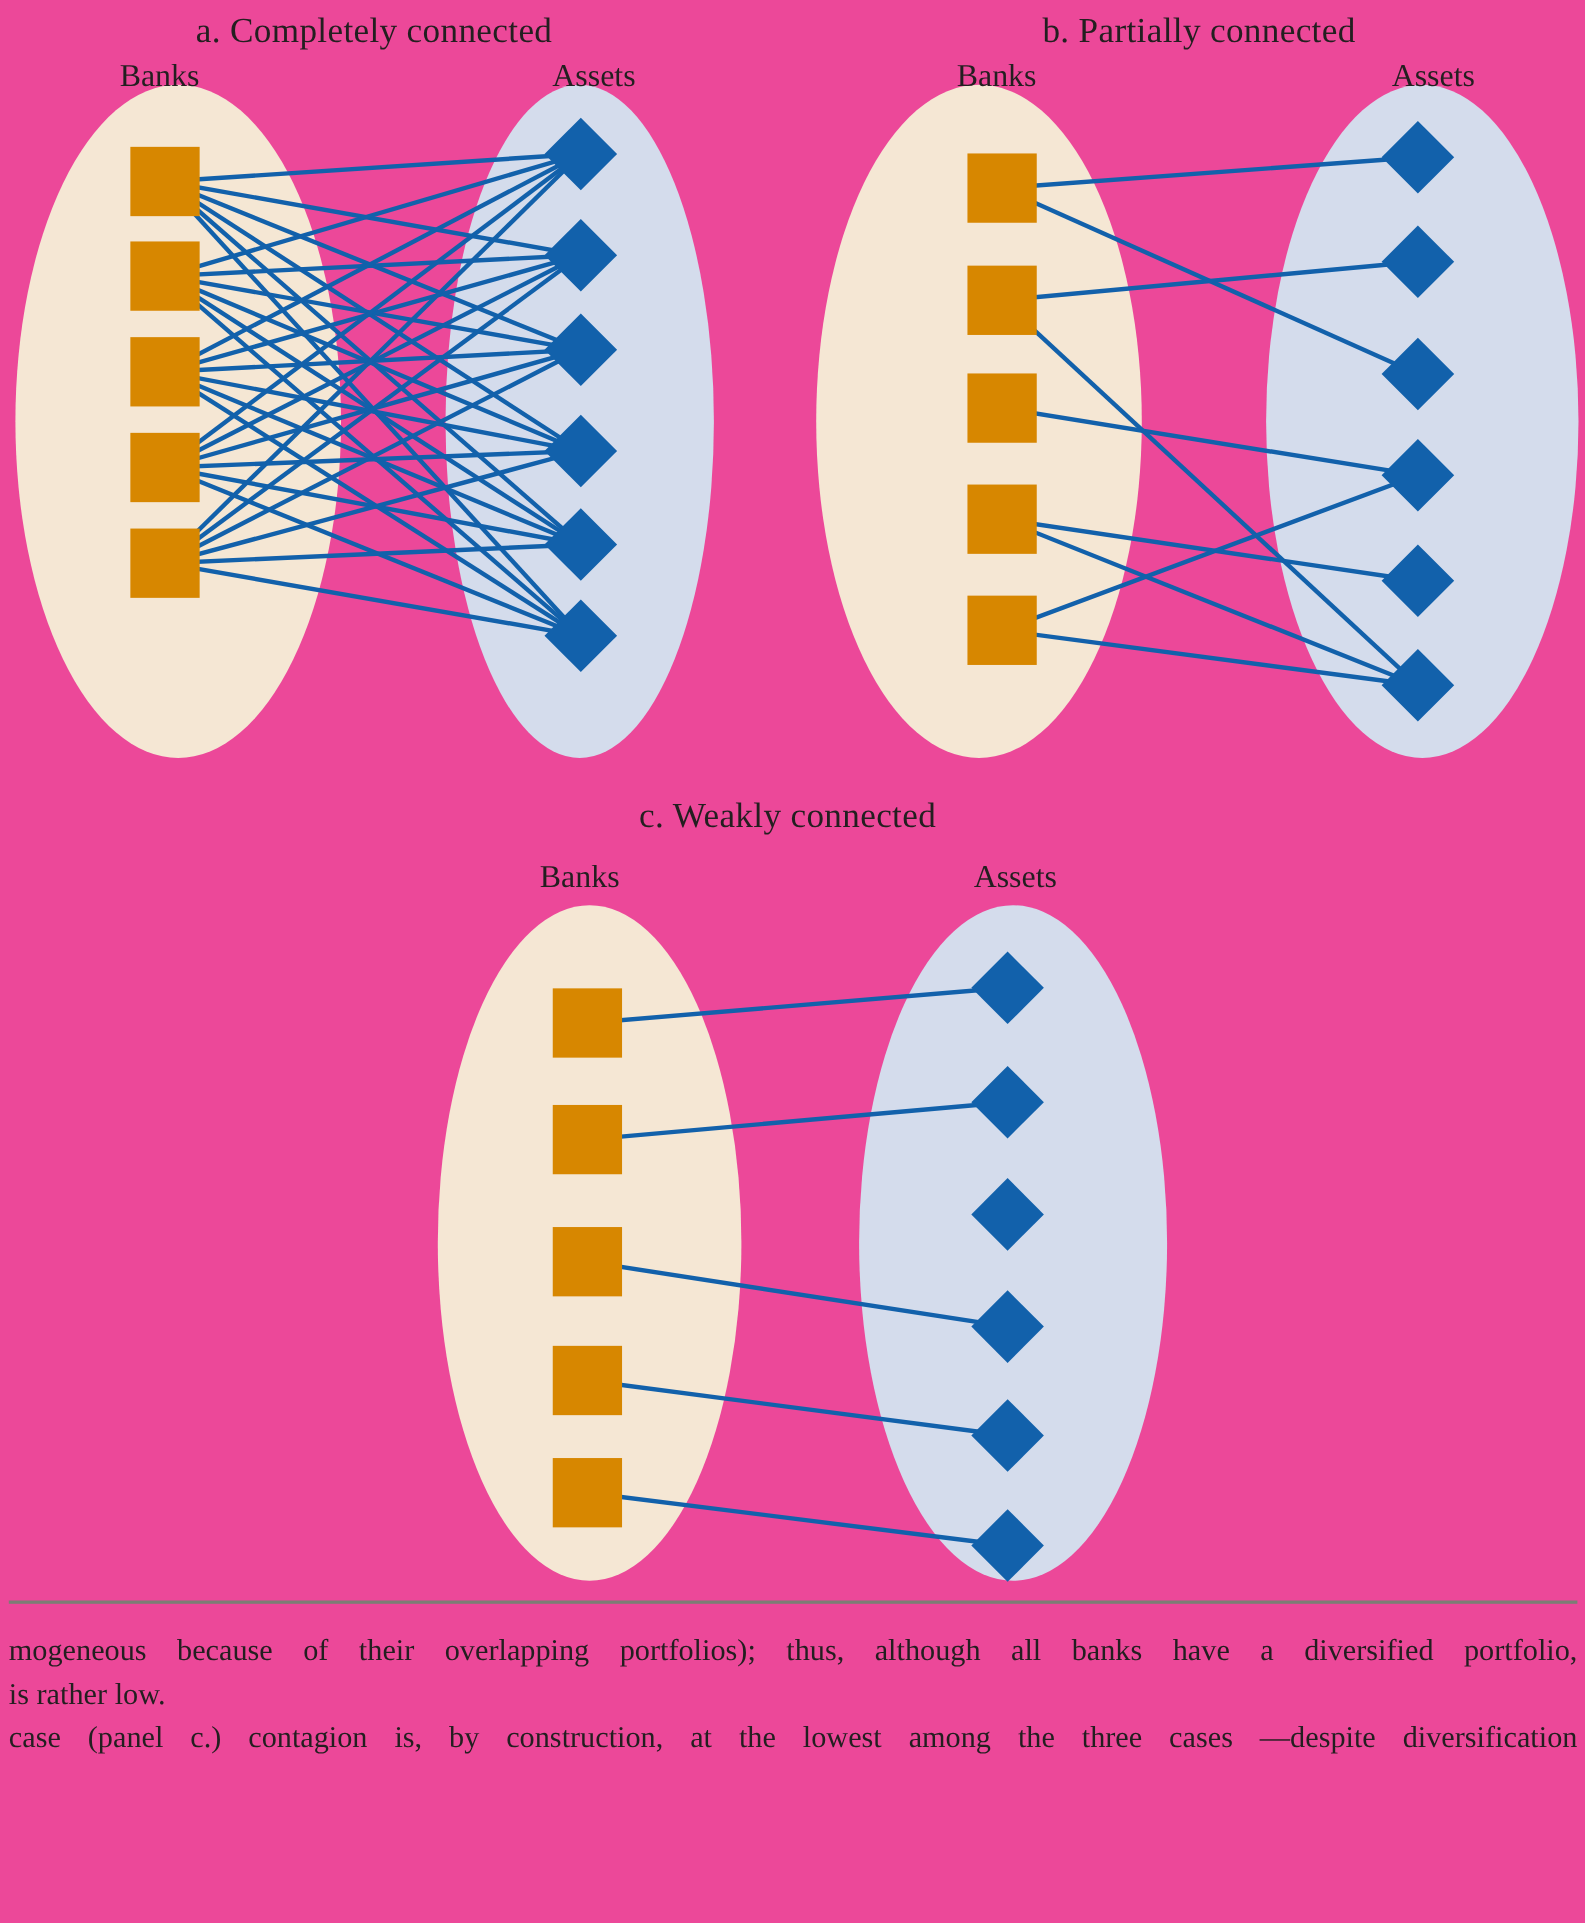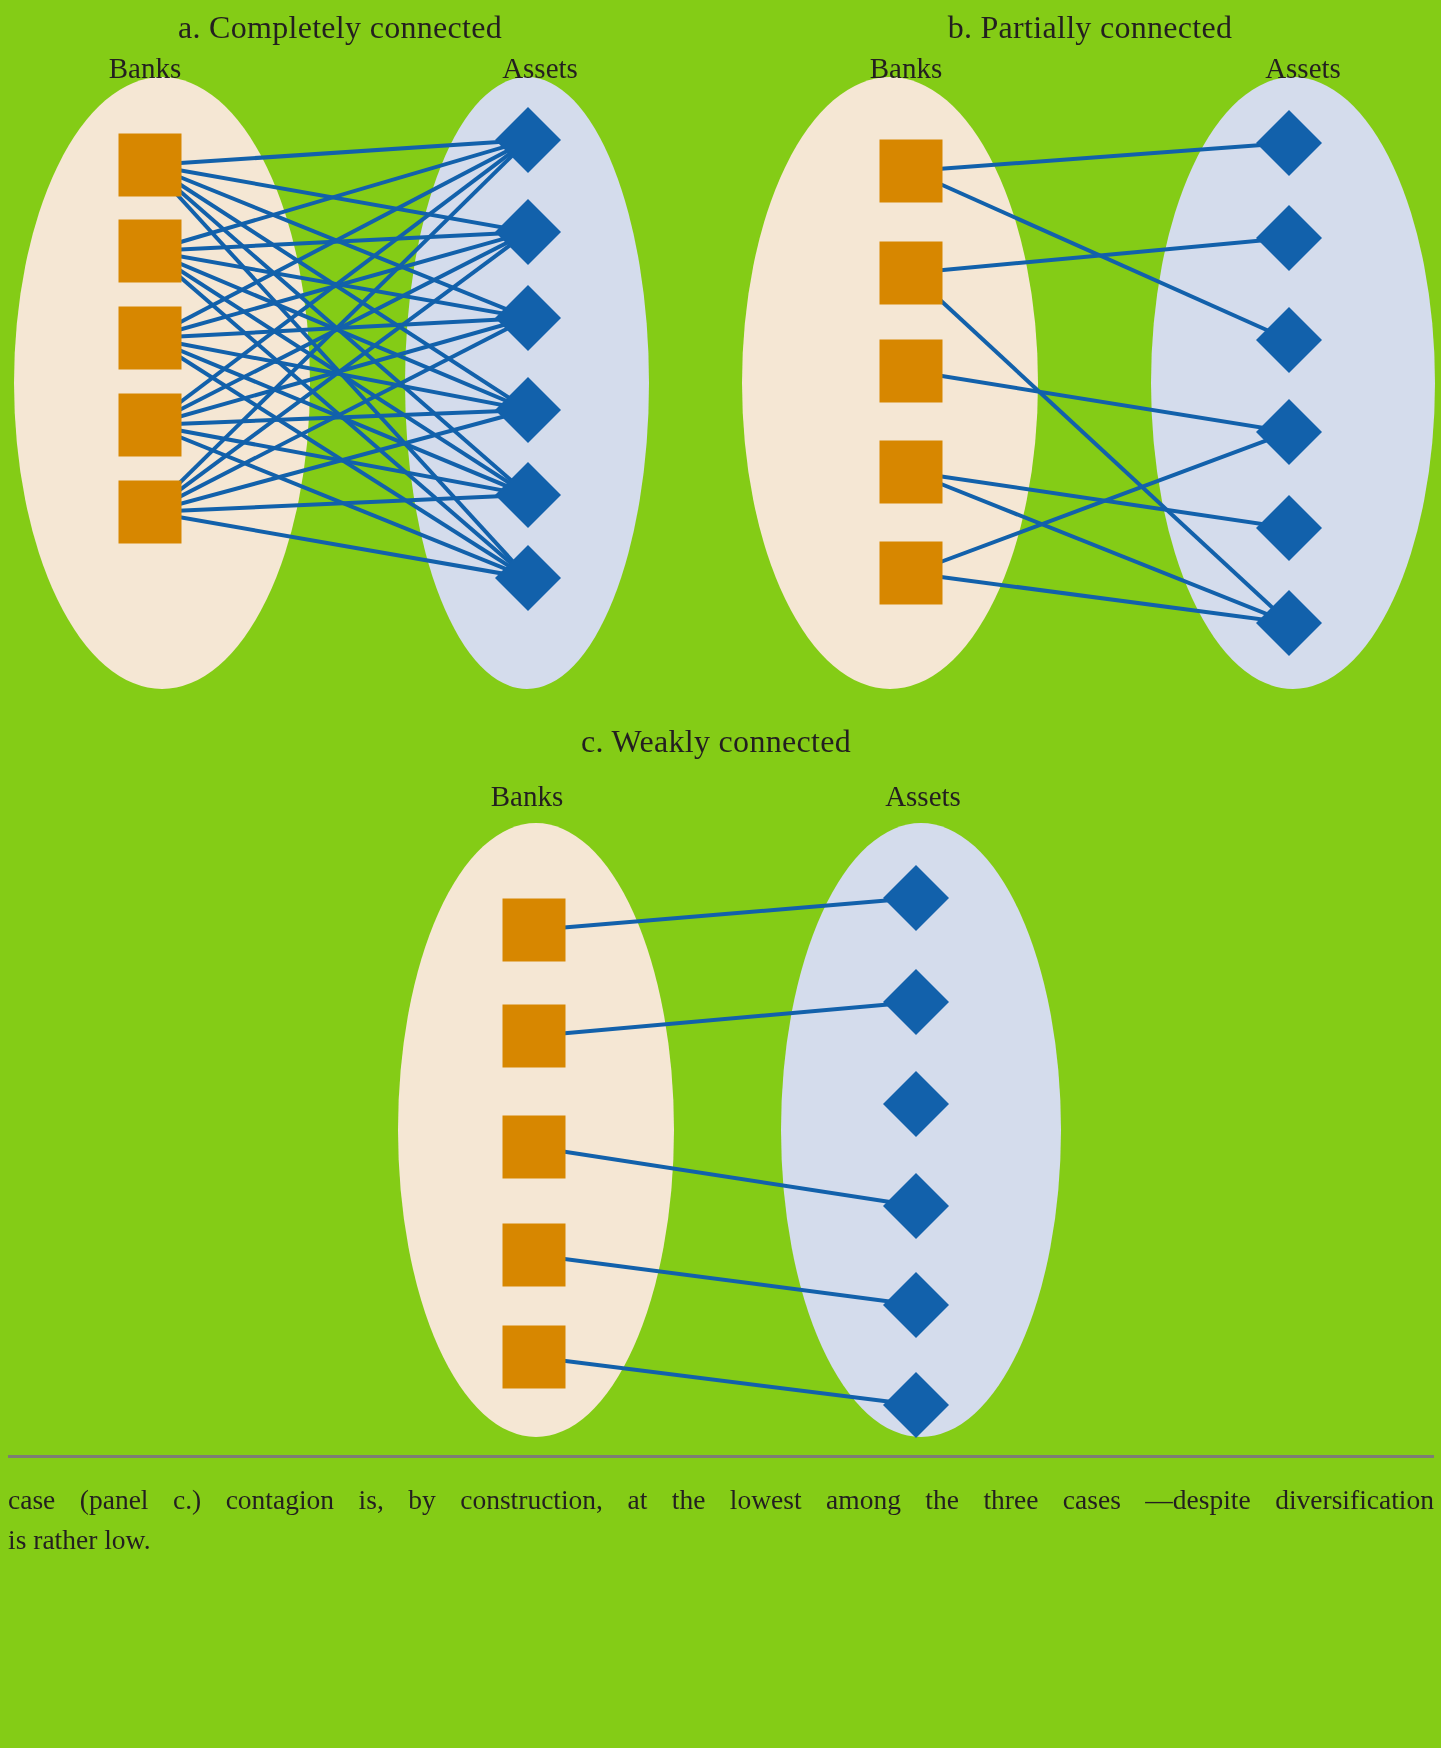--- a/index.html
+++ b/index.html
@@ -1,20 +1,20 @@
 <!DOCTYPE html>
 <html><head>
 <meta charset="utf-8">
 <style>
   html, body { margin: 0; padding: 0; background: #ffffff; }
   #page {
     position: relative;
     width: 1441px;
     height: 1748px;
-    background: #84cc16;
+    background: #ec4899;
     font-family: "Liberation Serif", "DejaVu Serif", serif;
     color: #231f20;
     overflow: hidden;
   }
   #figure-svg { position: absolute; left: 0; top: 0; }
   #figure-svg text {
     font-family: "Liberation Serif", "DejaVu Serif", serif;
     fill: #231f20;
   }
   .panel-title { font-size: 32px; letter-spacing: 0.3px; }
@@ -147,17 +147,18 @@
         <text x="716" y="752" text-anchor="middle" class="panel-title">c. Weakly connected</text>
         <text x="527" y="806" text-anchor="middle" class="col-label">Banks</text>
         <text x="923" y="806" text-anchor="middle" class="col-label">Assets</text>
       </g>
     </svg>
 
   <div id="rule"></div>
 
   <div id="caption">
     <div id="note">
+      <div class="note-line">mogeneous because of their overlapping portfolios); thus, although all banks have a diversified portfolio,</div>
+      <div class="note-line last">is rather low.</div>
       <div class="note-line">case (panel c.) contagion is, by construction, at the lowest among the three cases —despite diversification</div>
-      <div class="note-line last">is rather low.</div>
     </div>
   </div>
 </div>
 
 </body></html>

